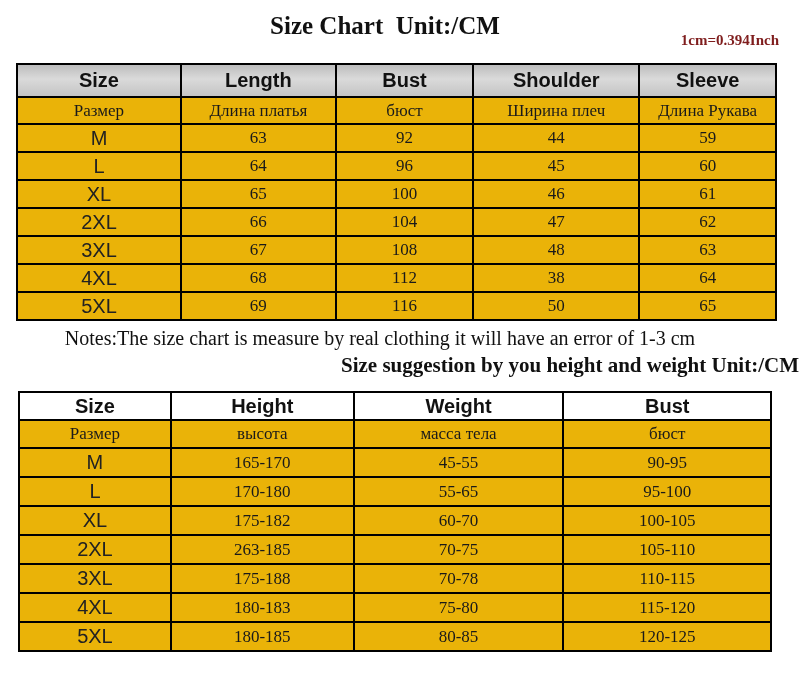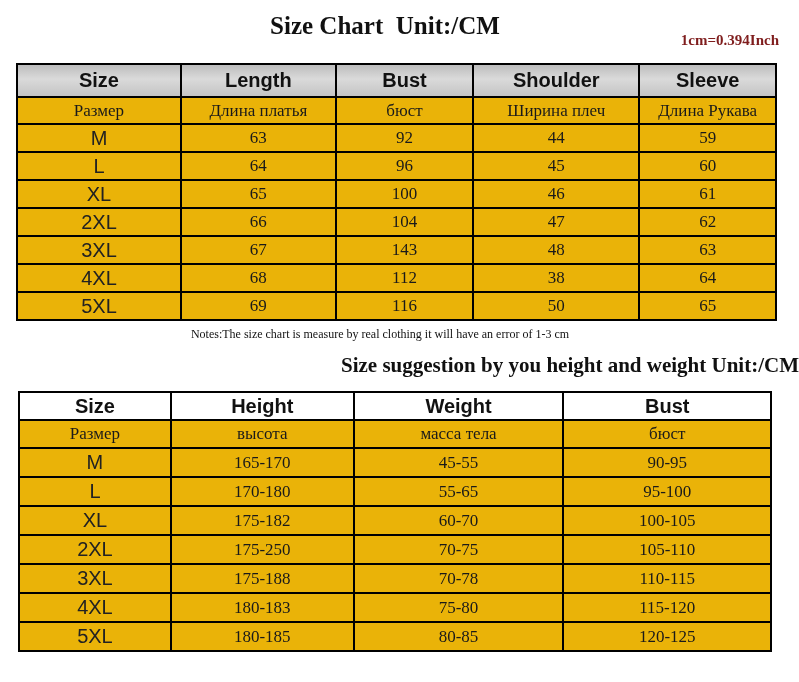--- a/index.html
+++ b/index.html
@@ -95,21 +95,21 @@
     font-size: 20px;
     color: #222222;
   }
   .notes {
     position: absolute;
     top: 327px;
     left: 0;
     width: 760px;
     text-align: center;
     font-family: "Liberation Serif", serif;
-    font-size: 12px;
+    font-size: 20px;
     color: #111111;
   }
   .title-suggestion {
     position: absolute;
     top: 353px;
     left: 0;
     width: 799px;
     margin: 0;
     text-align: right;
     font-family: "Liberation Serif", serif;
@@ -174,21 +174,21 @@
         <tr class="data">
           <td>2XL</td>
           <td>66</td>
           <td>104</td>
           <td>47</td>
           <td>62</td>
         </tr>
         <tr class="data">
           <td>3XL</td>
           <td>67</td>
-          <td>143</td>
+          <td>108</td>
           <td>48</td>
           <td>63</td>
         </tr>
         <tr class="data">
           <td>4XL</td>
           <td>68</td>
           <td>112</td>
           <td>38</td>
           <td>64</td>
         </tr>
@@ -239,21 +239,21 @@
           <td>95-100</td>
         </tr>
         <tr class="data">
           <td>XL</td>
           <td>175-182</td>
           <td>60-70</td>
           <td>100-105</td>
         </tr>
         <tr class="data">
           <td>2XL</td>
-          <td>175-250</td>
+          <td>263-185</td>
           <td>70-75</td>
           <td>105-110</td>
         </tr>
         <tr class="data">
           <td>3XL</td>
           <td>175-188</td>
           <td>70-78</td>
           <td>110-115</td>
         </tr>
         <tr class="data">

